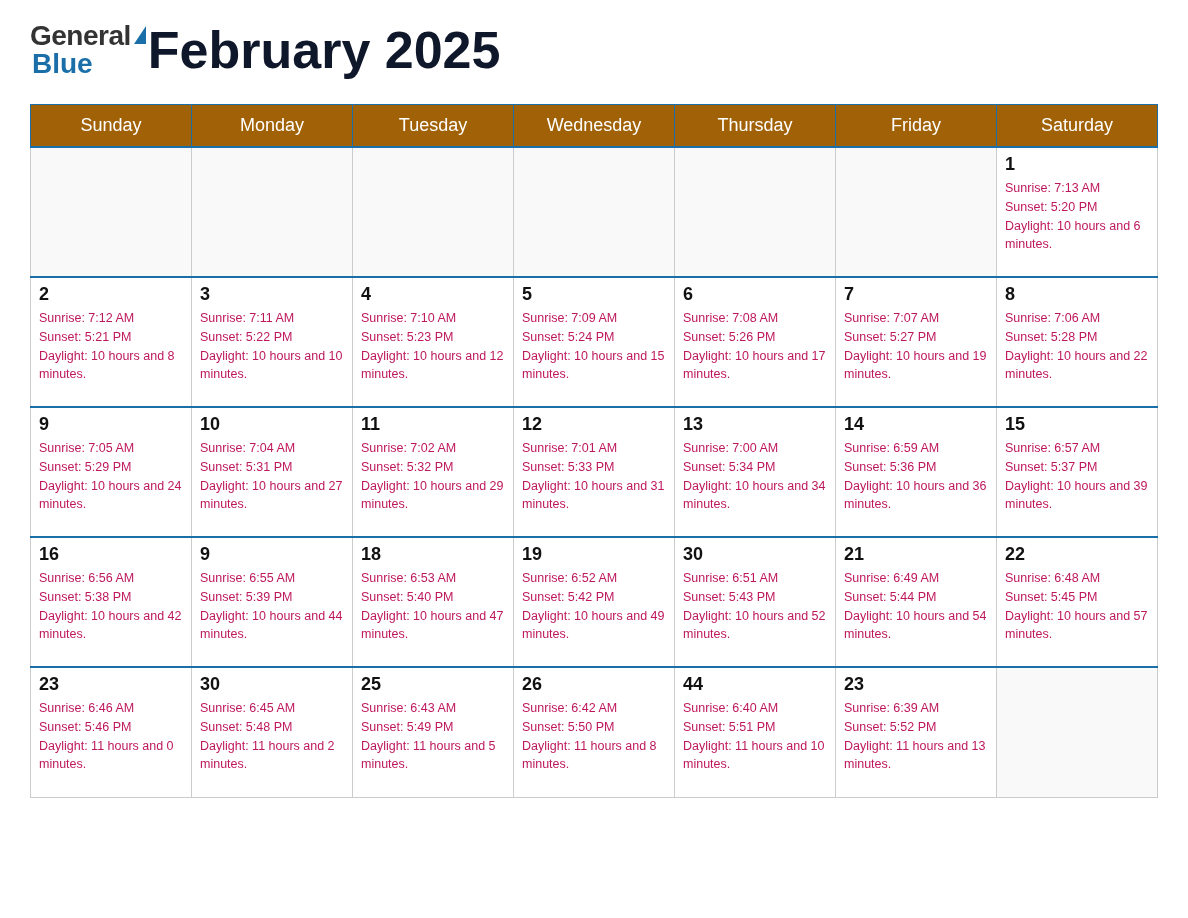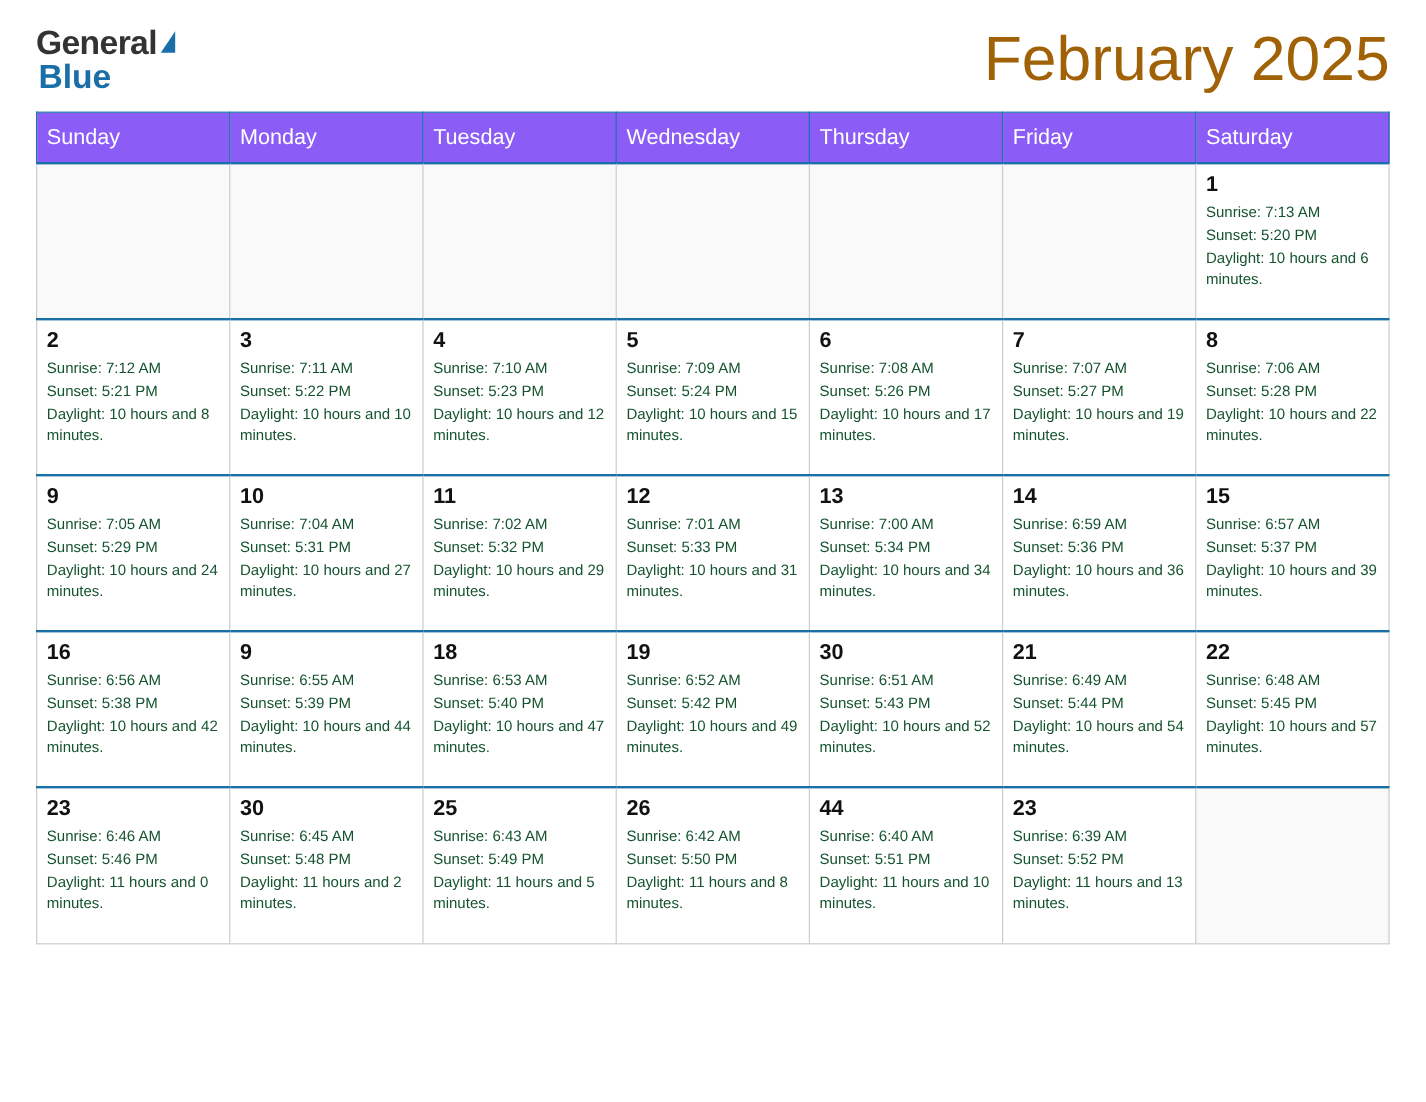--- a/index.html
+++ b/index.html
@@ -5,23 +5,22 @@
     * { margin: 0; padding: 0; box-sizing: border-box; }
     body {
       font-family: Arial, sans-serif;
       background: #fff;
       width: 1188px;
       min-height: 918px;
       padding: 20px 30px;
     }
     .header {
       display: flex;
-      justify-content: space-between;
       align-items: flex-start;
-      margin-bottom: 13px;
+      margin-bottom: 24px;
     }
     .logo {
       display: flex;
       flex-direction: column;
       align-items: flex-start;
     }
     .logo-top {
       display: flex;
       align-items: center;
     }
@@ -50,58 +49,58 @@
       font-weight: bold;
       color: #1a6fa8;
       margin-top: -4px;
       margin-left: 2px;
     }
     .title-section {
       text-align: right;
     }
     .calendar-title {
       font-size: 52px;
-      font-weight: normal;
-      color: #a16207;
+      font-weight: bold;
+      color: #0f172a;
     }
     .calendar-subtitle {
       font-size: 20px;
       color: #333;
       margin-top: 4px;
     }
     .calendar {
       width: 100%;
       border-collapse: collapse;
     }
     .calendar th {
-      background-color: #8b5cf6;
+      background-color: #a16207;
       color: #fff;
       padding: 10px 8px;
       font-size: 18px;
       font-weight: normal;
-      text-align: left;
+      text-align: center;
       border: 1px solid #1a6fa8;
     }
     .calendar td {
       vertical-align: top;
       border: 1px solid #ccc;
       padding: 6px 8px;
       width: calc(100% / 7);
       min-height: 110px;
       height: 130px;
     }
     .day-number {
       font-size: 18px;
       font-weight: bold;
       color: #111;
       margin-bottom: 4px;
     }
     .day-info {
       font-size: 12.5px;
-      color: #14532d;
+      color: #be185d;
       line-height: 1.5;
     }
     .empty-cell {
       background: #f9f9f9;
     }
     .week-row td {
       border-top: 2px solid #1a6fa8;
     }
   </style>
 </head>

